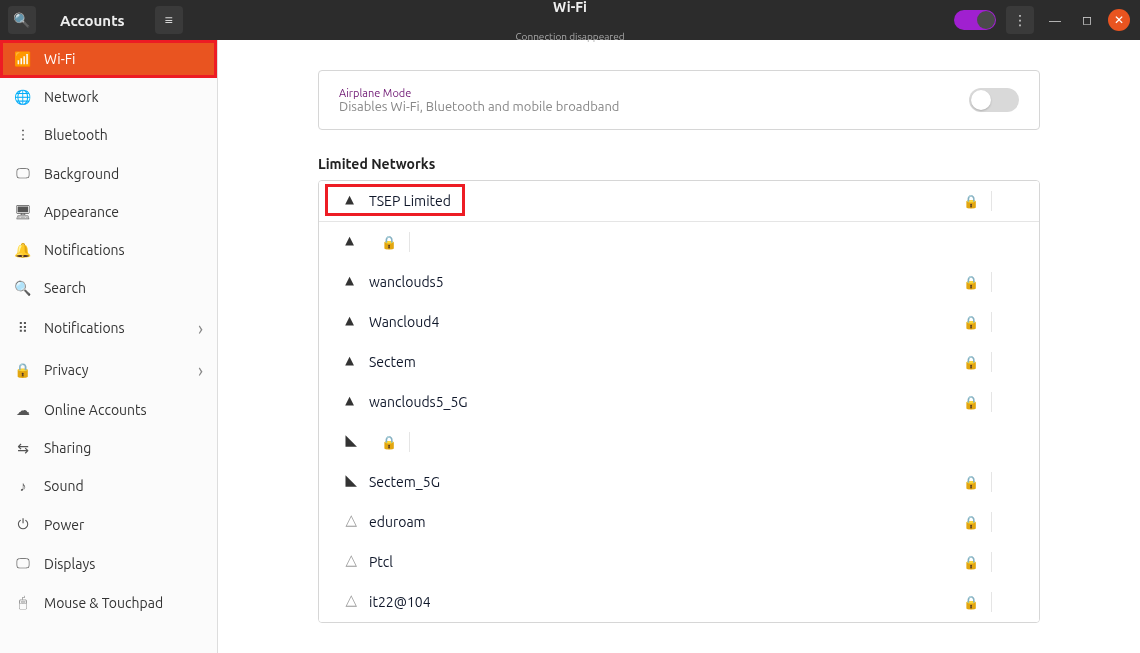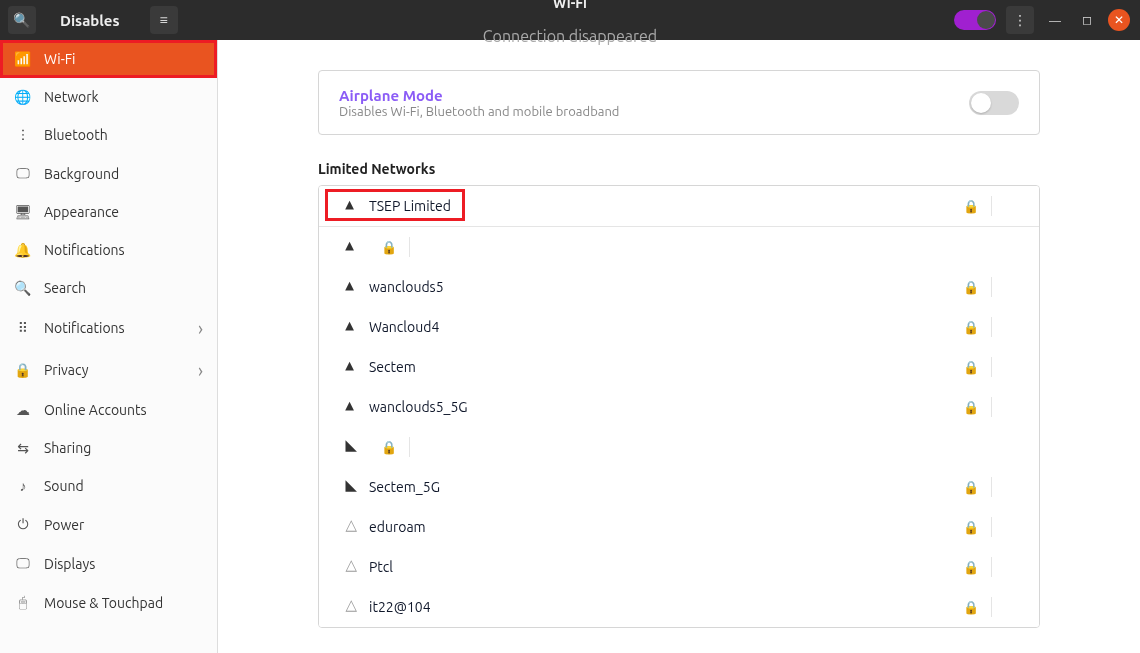--- a/index.html
+++ b/index.html
@@ -42,21 +42,21 @@
     color:#eee;
   }
   .tb-center {
     position:absolute;
     left:0; right:0;
     text-align:center;
     font-size:14px;
     pointer-events:none;
   }
   .tb-center .title { font-weight:700; font-size:14px; color:#f0f0f0;}
-  .tb-center .sub { font-size:16px; color:#a9a9a9;margin-top:16px;}
+  .tb-center .sub { font-size:10px; color:#a9a9a9;margin-top:16px;}
   .tb-right {
     margin-left:auto;
     display:flex;
     align-items:center;
     gap:10px;
     padding-right:10px;
   }
   .wifi-toggle {
     width:42px; height:20px; border-radius:10px;
     background:#a020d0;
@@ -108,21 +108,21 @@
     padding: 30px 100px 20px 100px;
     overflow-y:auto;
   }
   .airplane-box {
     border:1px solid #d6d6d6;
     border-radius:4px;
     padding: 16px 20px;
     display:flex;
     align-items:center;
   }
-  .airplane-box .txt-title { font-weight:700; font-size:15px; color:#8b5cf6;}
+  .airplane-box .txt-title { font-weight:400; font-size:11px; color:#701a75;}
   .airplane-box .txt-sub { font-size:13px; color:#888;}
   .airplane-box .spacer{flex:1;}
   .switch {
     width:50px;height:24px;border-radius:12px;background:#d9d9d9;position:relative;cursor:pointer;
   }
   .switch .knob {
     position:absolute;top:2px;left:2px;width:20px;height:20px;background:#fff;border-radius:50%;
     box-shadow:0 1px 2px rgba(0,0,0,0.2);
   }
   .section-label {
@@ -159,21 +159,21 @@
   .row-wrap { position:relative; }
 </style>
 </head>
 <body>
 
 <div class="titlebar">
   <div class="left-controls">
     <div class="tb-btn">
       <span>🔍</span>
     </div>
-    <span class="tb-title-left">Disables</span>
+    <span class="tb-title-left">Accounts</span>
   </div>
   <div class="tb-btn" style="margin-left:30px;">
     <span>≡</span>
   </div>
   <div class="tb-center">
     <div class="title">Wi-Fi</div>
     <div class="sub">Connection disappeared</div>
   </div>
   <div class="tb-right">
     <div class="wifi-toggle">

